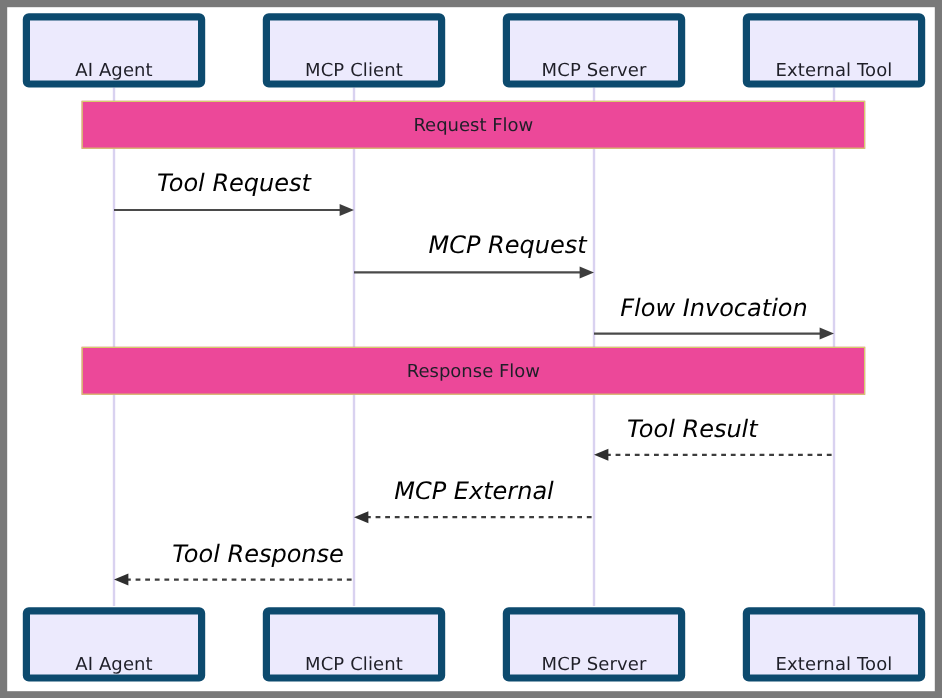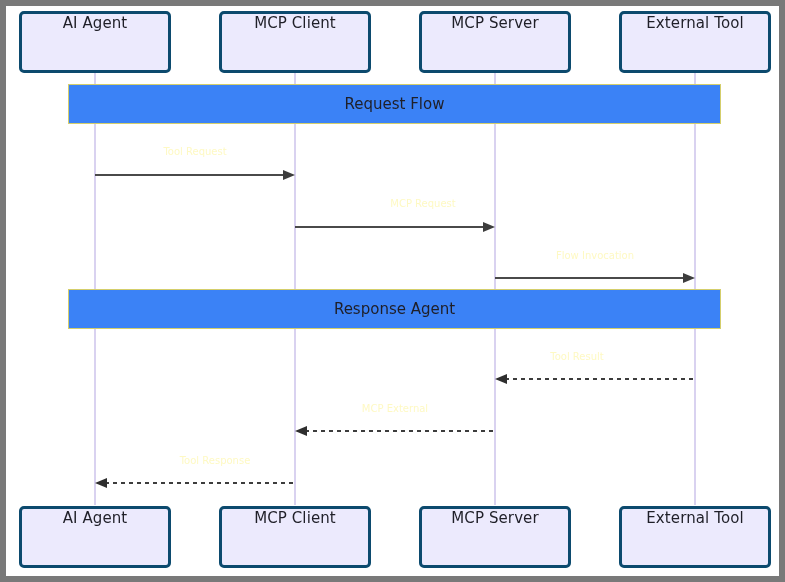--- a/index.html
+++ b/index.html
@@ -40,55 +40,56 @@
     width: 2px;
     background: #d9d2f0;
   }
   
   .participant {
     position: absolute;
     width: 152px;
     height: 62px;
     box-sizing: border-box;
     background: #eceafd;
-    border: 3px solid #0c4a6e;
+    border: 6px solid #0c4a6e;
     border-radius: 5px;
     display: flex;
-    align-items: flex-start;
+    align-items: flex-end;
     justify-content: center;
     color: #1f1f28;
     font-size: 15px;
     letter-spacing: 0.1px;
   }
   
   .band {
     position: absolute;
     left: 68px;
     width: 653px;
     height: 40px;
     box-sizing: border-box;
-    background: #3b82f6;
+    background: #ec4899;
     border: 1px solid #d4ce6b;
     display: flex;
     align-items: center;
     justify-content: center;
     color: #1f1f28;
     font-size: 15px;
     z-index: 3;
   }
   
   .msg-label {
     position: absolute;
     height: 20px;
     line-height: 20px;
     text-align: center;
-    color: #fef9c3;
-    font-size: 10px;
+    color: #000000;
+    font-size: 20px;
     white-space: nowrap;
     z-index: 2;
+    font-style: italic;
   }
   
   .msg-arrow {
     position: absolute;
     height: 12px;
     z-index: 2;
   }
   .msg-arrow svg {
     display: block;
     overflow: visible;
@@ -160,21 +161,21 @@
       <span>Flow Invocation</span>
     </div>
     <div class="msg-arrow" style="left:495px; top:272px; width:200px;">
       <svg width="200" height="12" viewBox="0 0 200 12">
         <line x1="0" y1="6" x2="190" y2="6" stroke="#4a4a4a" stroke-width="1.8"></line>
         <polygon points="200,6 188,1 188,11" fill="#3d3d3d"></polygon>
       </svg>
     </div>
 
     <div class="band" style="top:289px;">
-      <span>Response Agent</span>
+      <span>Response Flow</span>
     </div>
 
     <div class="msg-label" style="left:495px; top:347px; width:164px;">
       <span>Tool Result</span>
     </div>
     <div class="msg-arrow" style="left:495px; top:373px; width:200px;">
       <svg width="200" height="12" viewBox="0 0 200 12">
         <line x1="10" y1="6" x2="200" y2="6" stroke="#3d3d3d" stroke-width="1.8" stroke-dasharray="4,4"></line>
         <polygon points="0,6 12,1 12,11" fill="#2e2e2e"></polygon>
       </svg>

